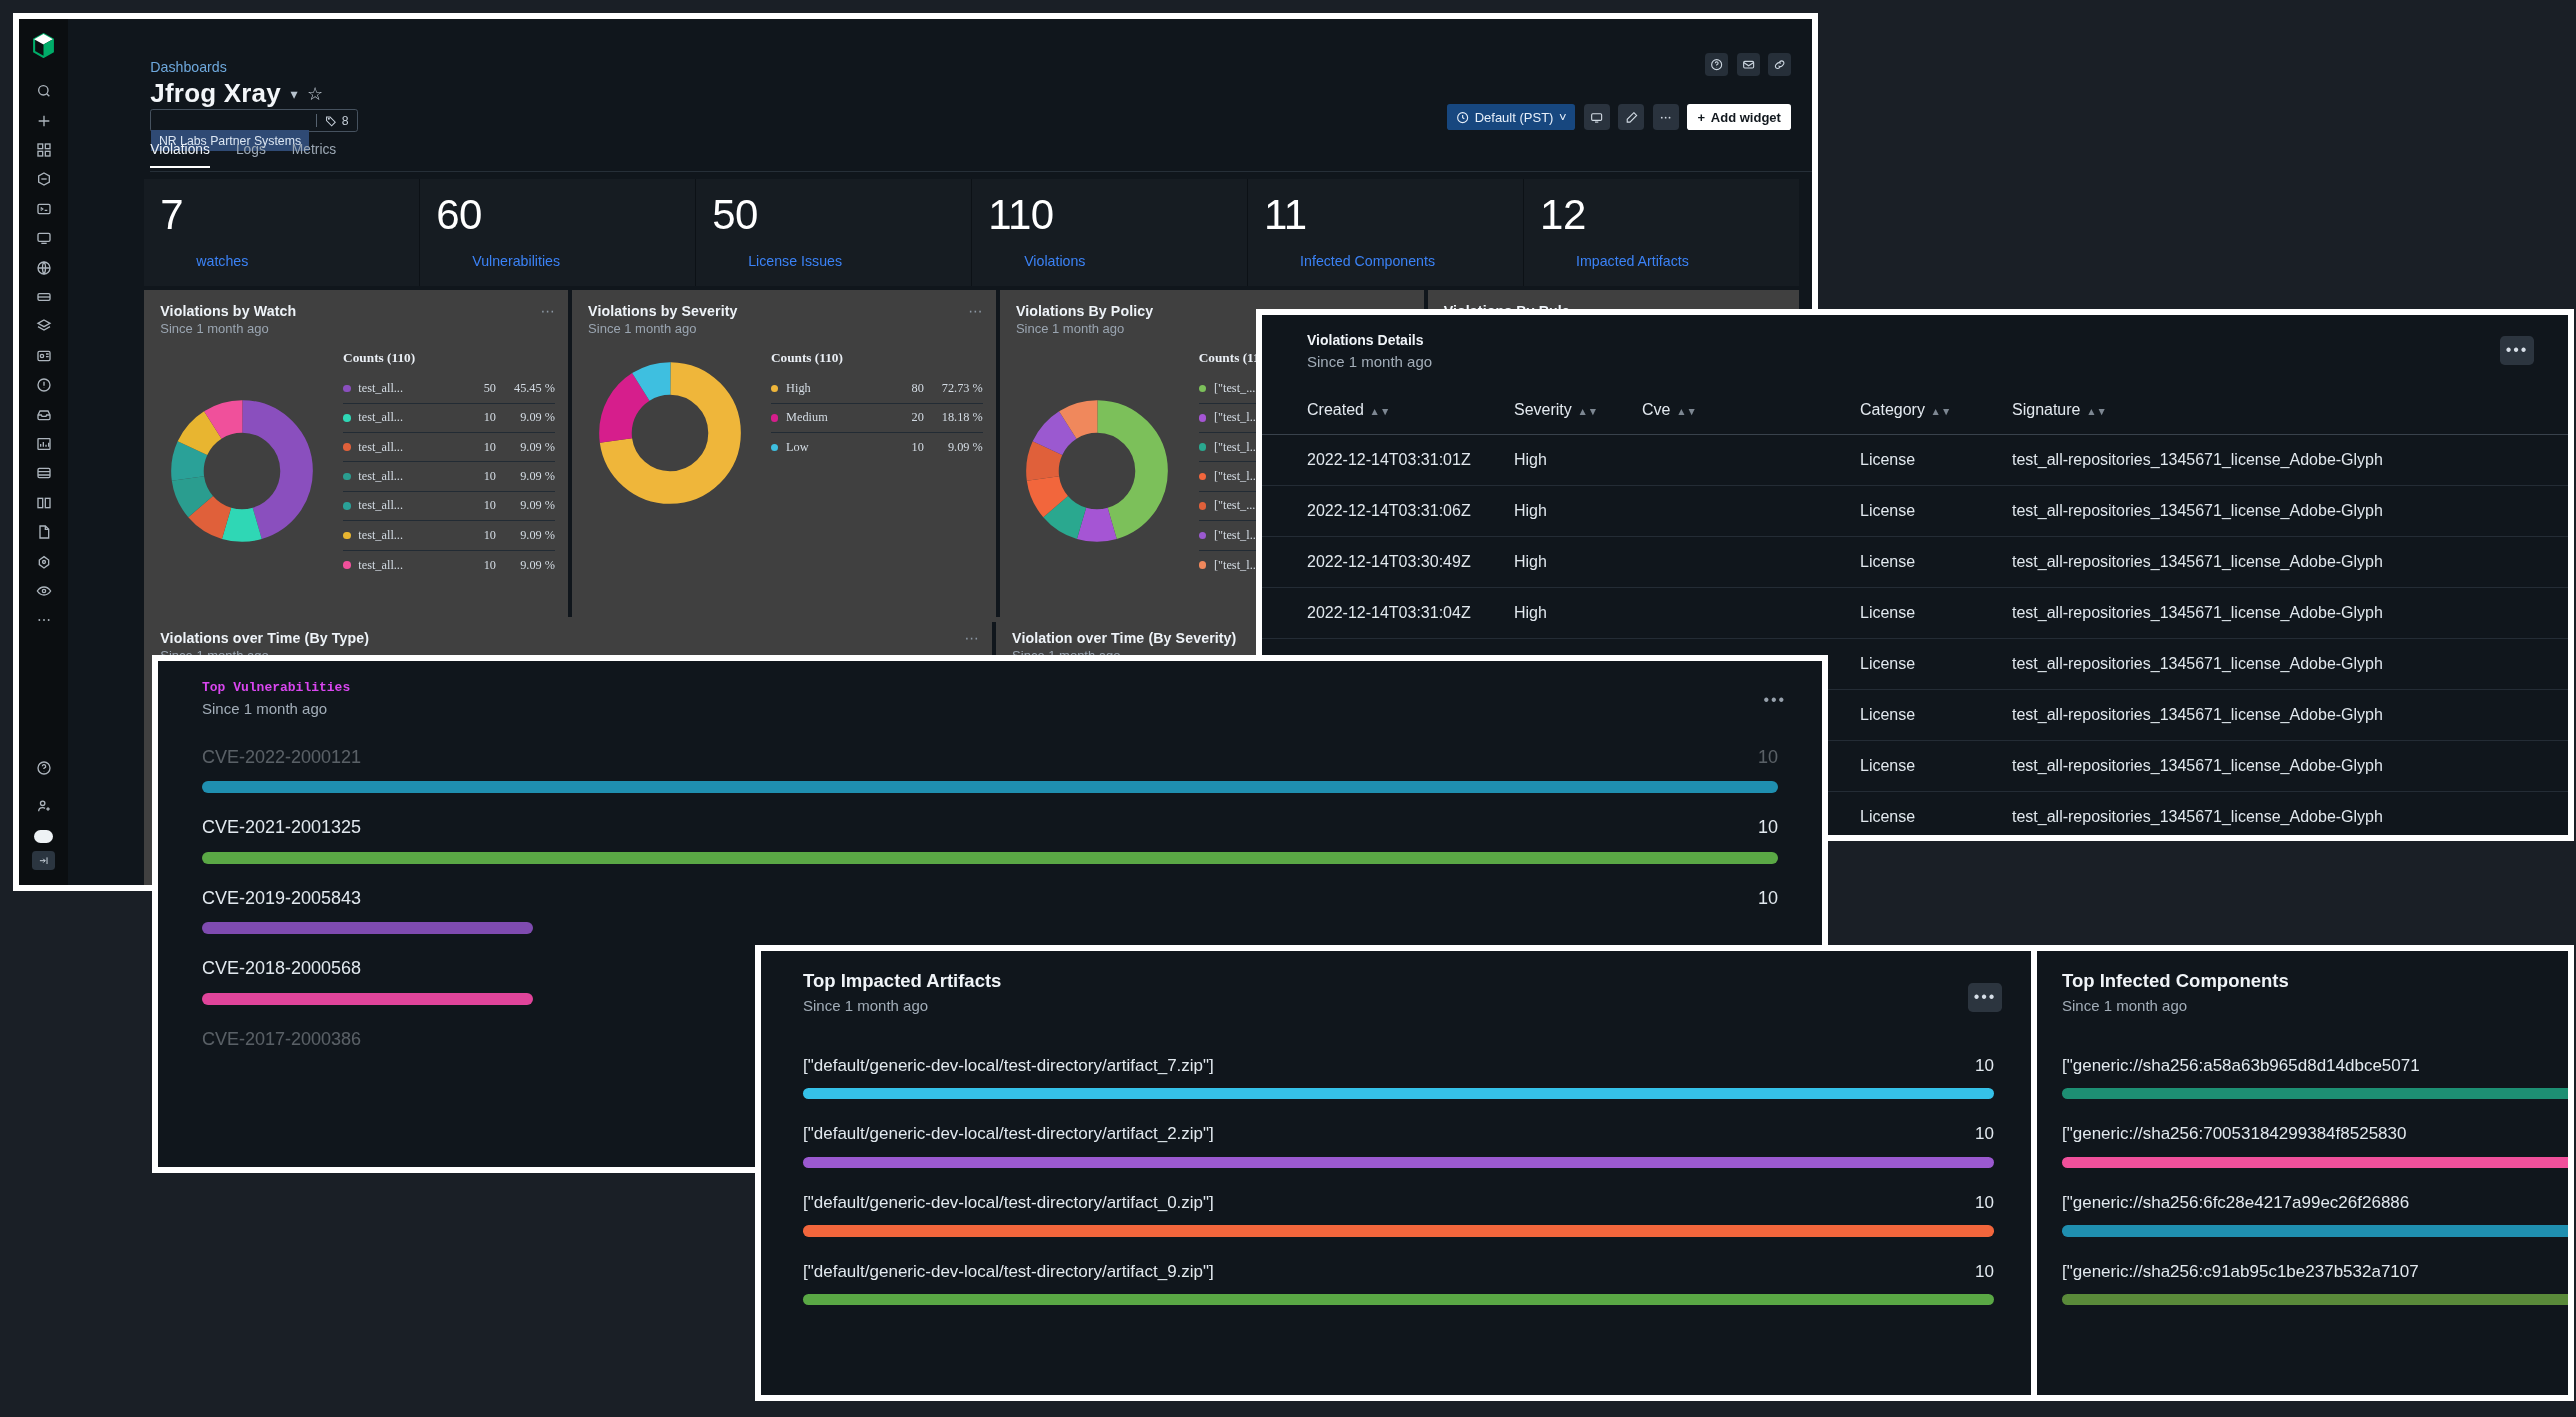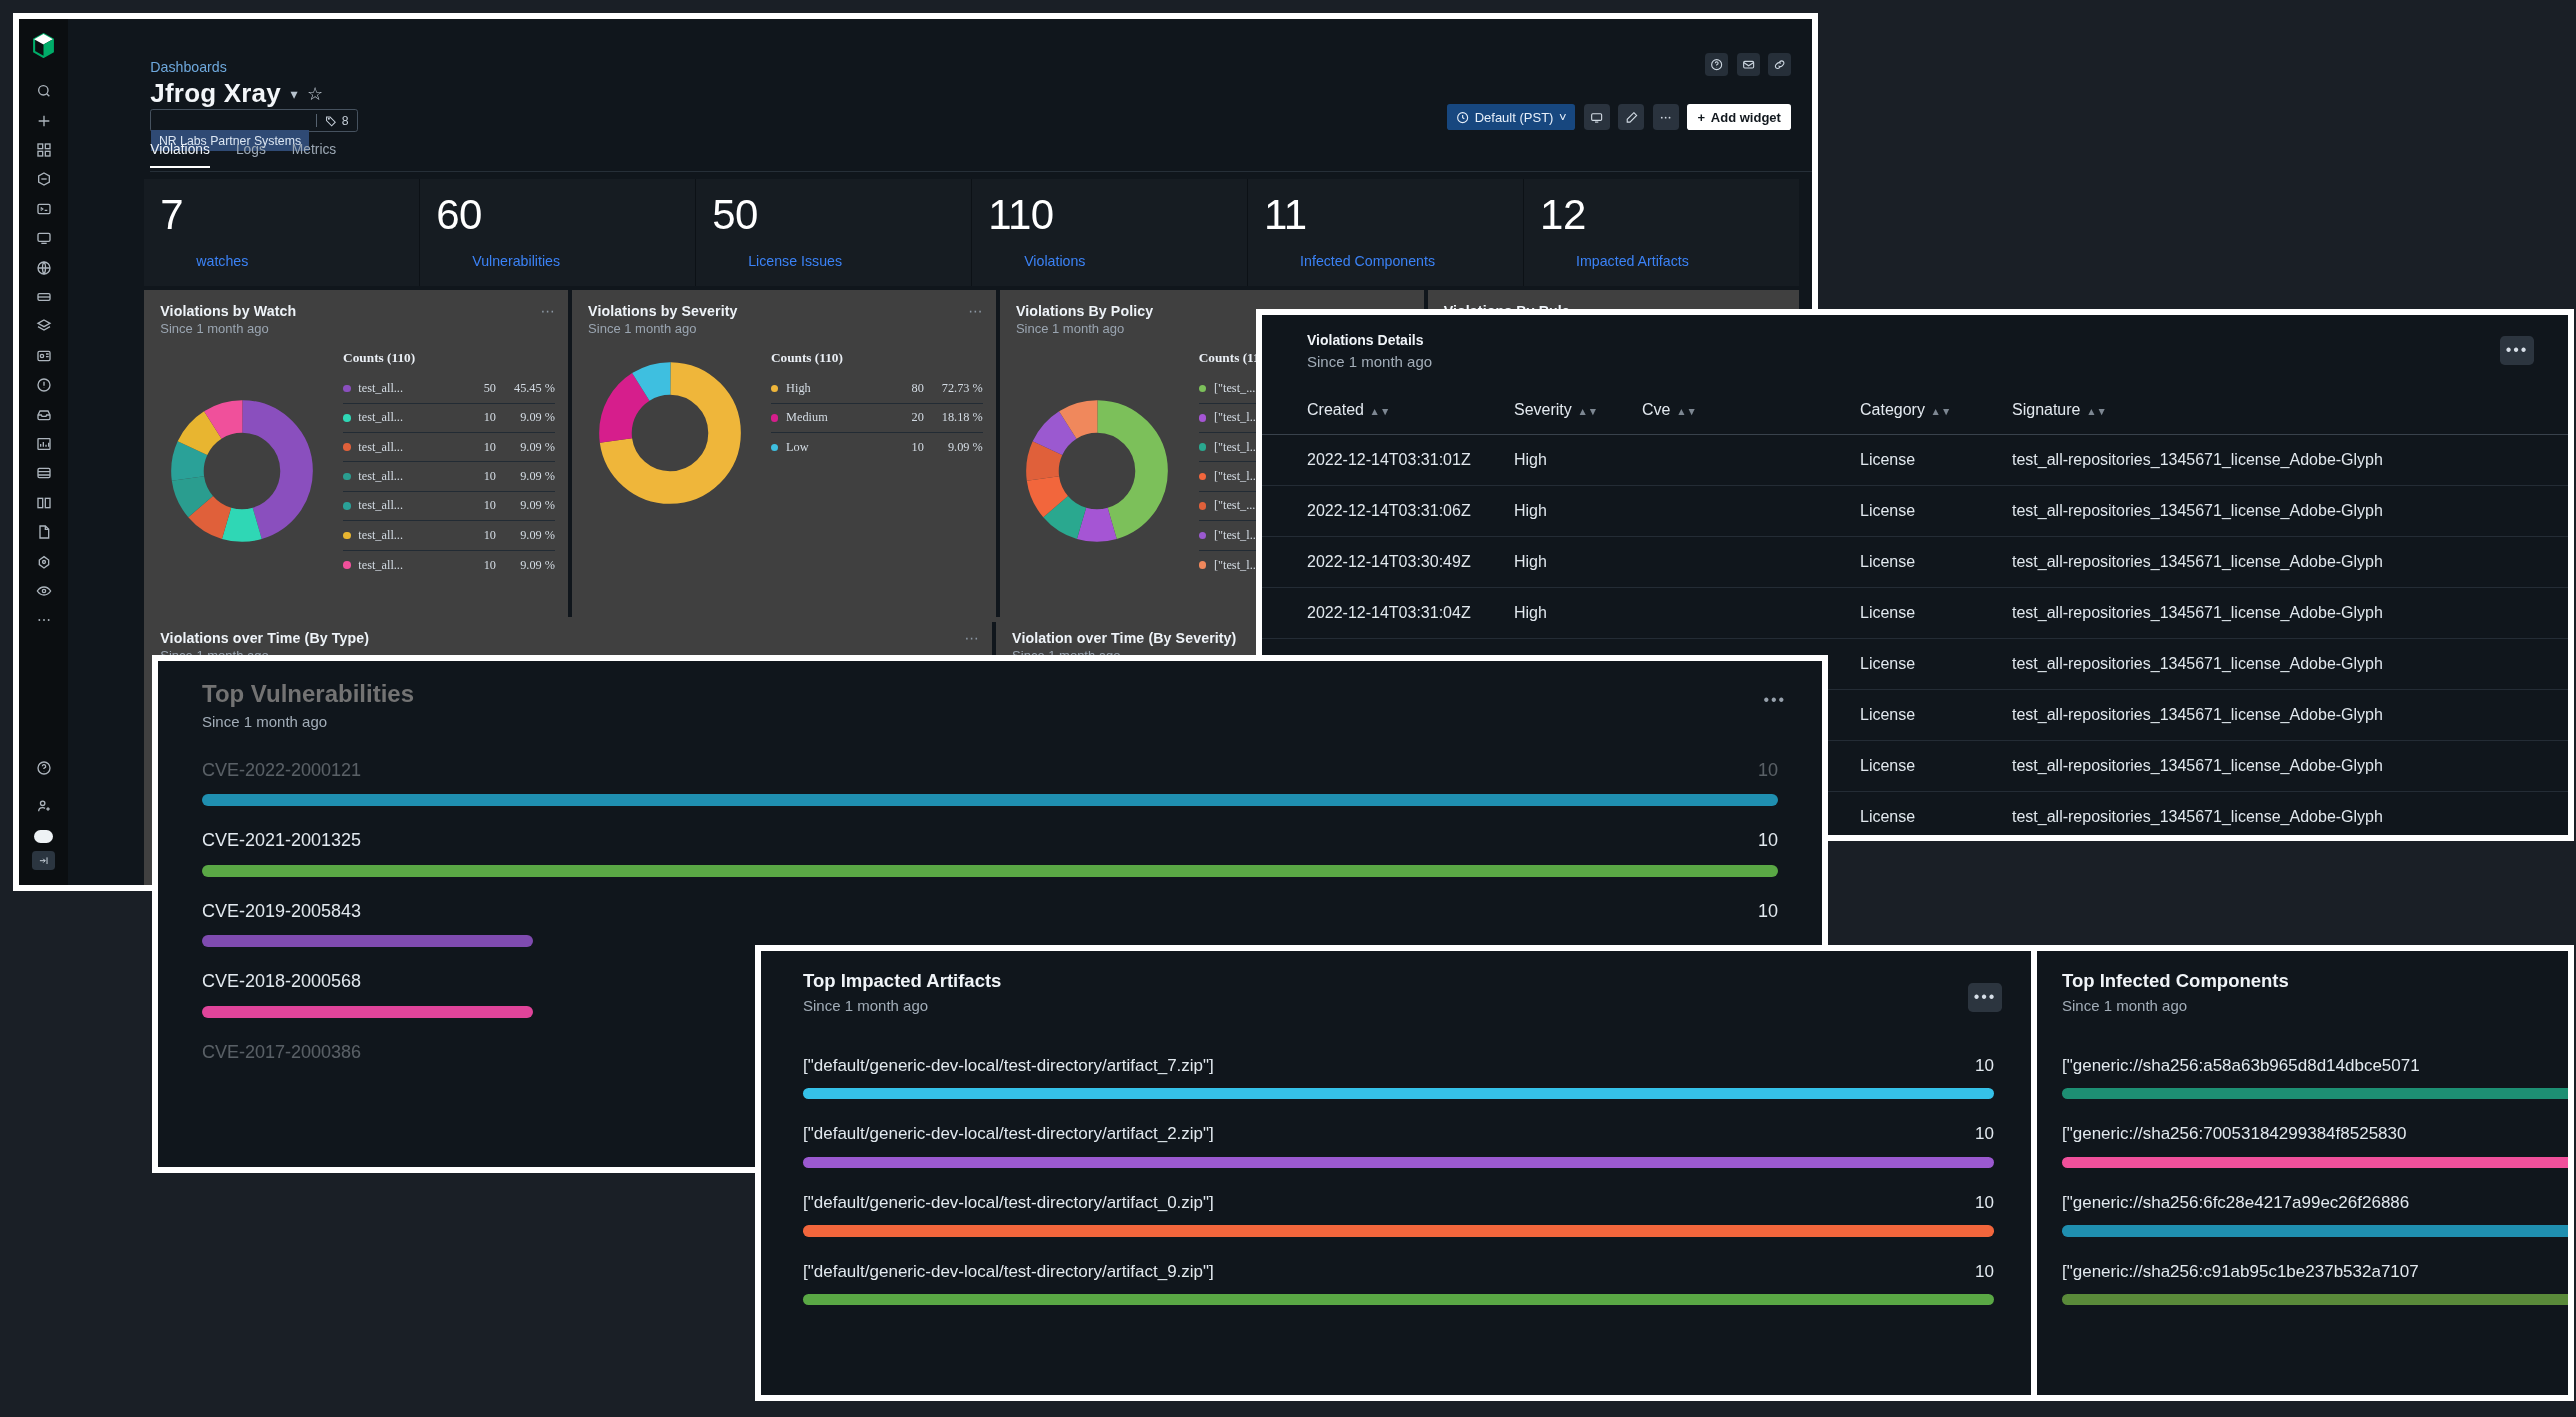--- a/index.html
+++ b/index.html
@@ -117,21 +117,21 @@
   table.vt td { color:#e1e8ee; font-size:16px; padding:16px 0; border-bottom:0.9px solid #242c35; }
   .c-created{ width:252px; padding-left:45px !important;}
   .c-sev{ width:128px;}
   .c-cve{ width:218px;}
   .c-cat{ width:152px;}
   .row-fade td { color:#8d96a0; }
 
   
   #pnl-vuln { left:152px; top:655px; width:1676px; height:518px; }
   .tv-head { padding:19px 0 0 44px; }
-  .tv-title { color:#737373; font-size:24px; font-weight:bold;}
+  .tv-title { color:#d946ef; font-size:13px; font-weight:bold;font-family:Liberation Mono, monospace;}
   .tv-sub { color:#a2adb8; font-size:15px; margin-top:4.7px;}
   .tv-dots { position:absolute; right:36px; top:30px; color:#97a1ac; font-size:16px; letter-spacing:1.9px;}
   .bar-item { padding:0 44px; margin-top:24px; }
   .bar-item .brow { display:flex; justify-content:space-between; color:#e2e9ef; font-size:18px; }
   .bar-track { margin-top:13.3px; height:12.3px; border-radius:6.6px; background:transparent; }
   .bar-fill { height:12.3px; border-radius:6.6px; }
   .faded { opacity:.35; }
 
   
   #pnl-artifacts { left:755px; top:945px; width:1287px; height:456px; }

